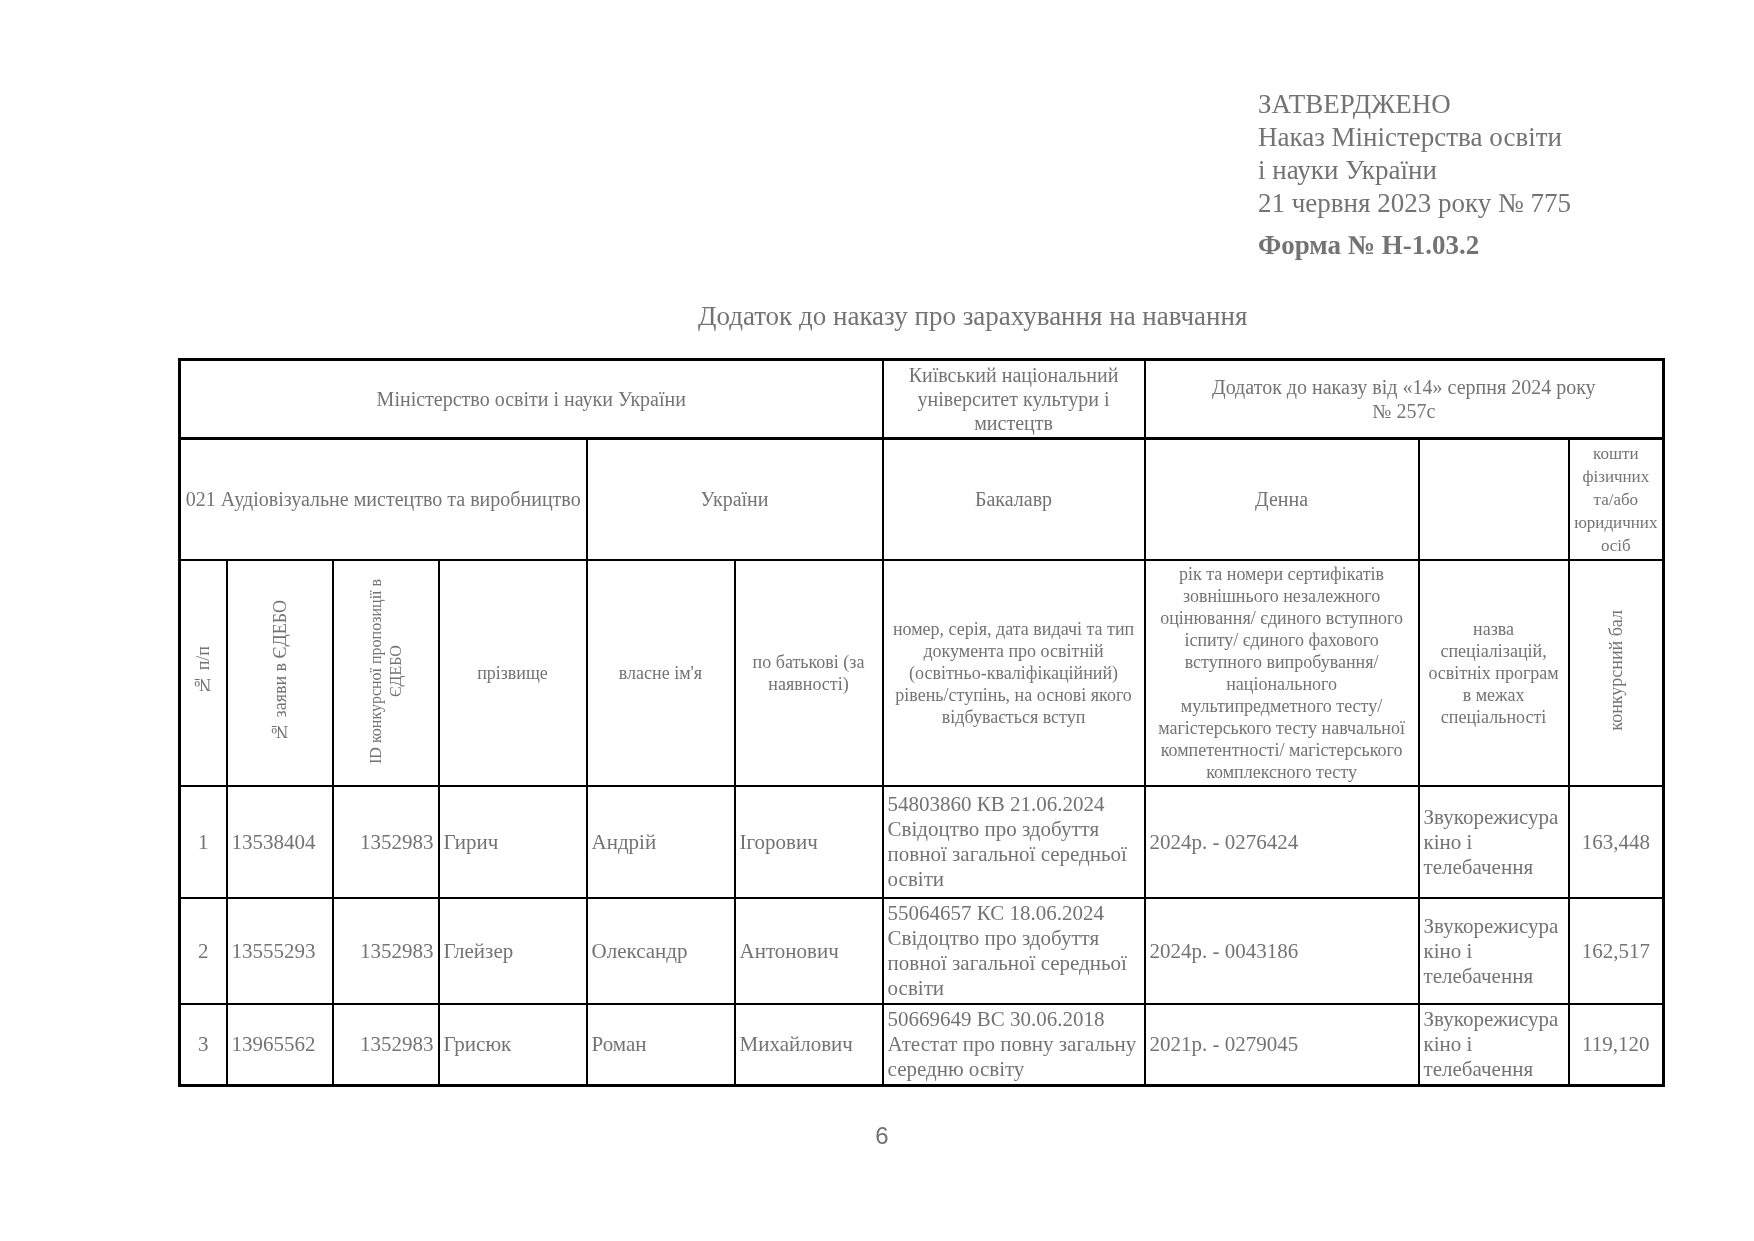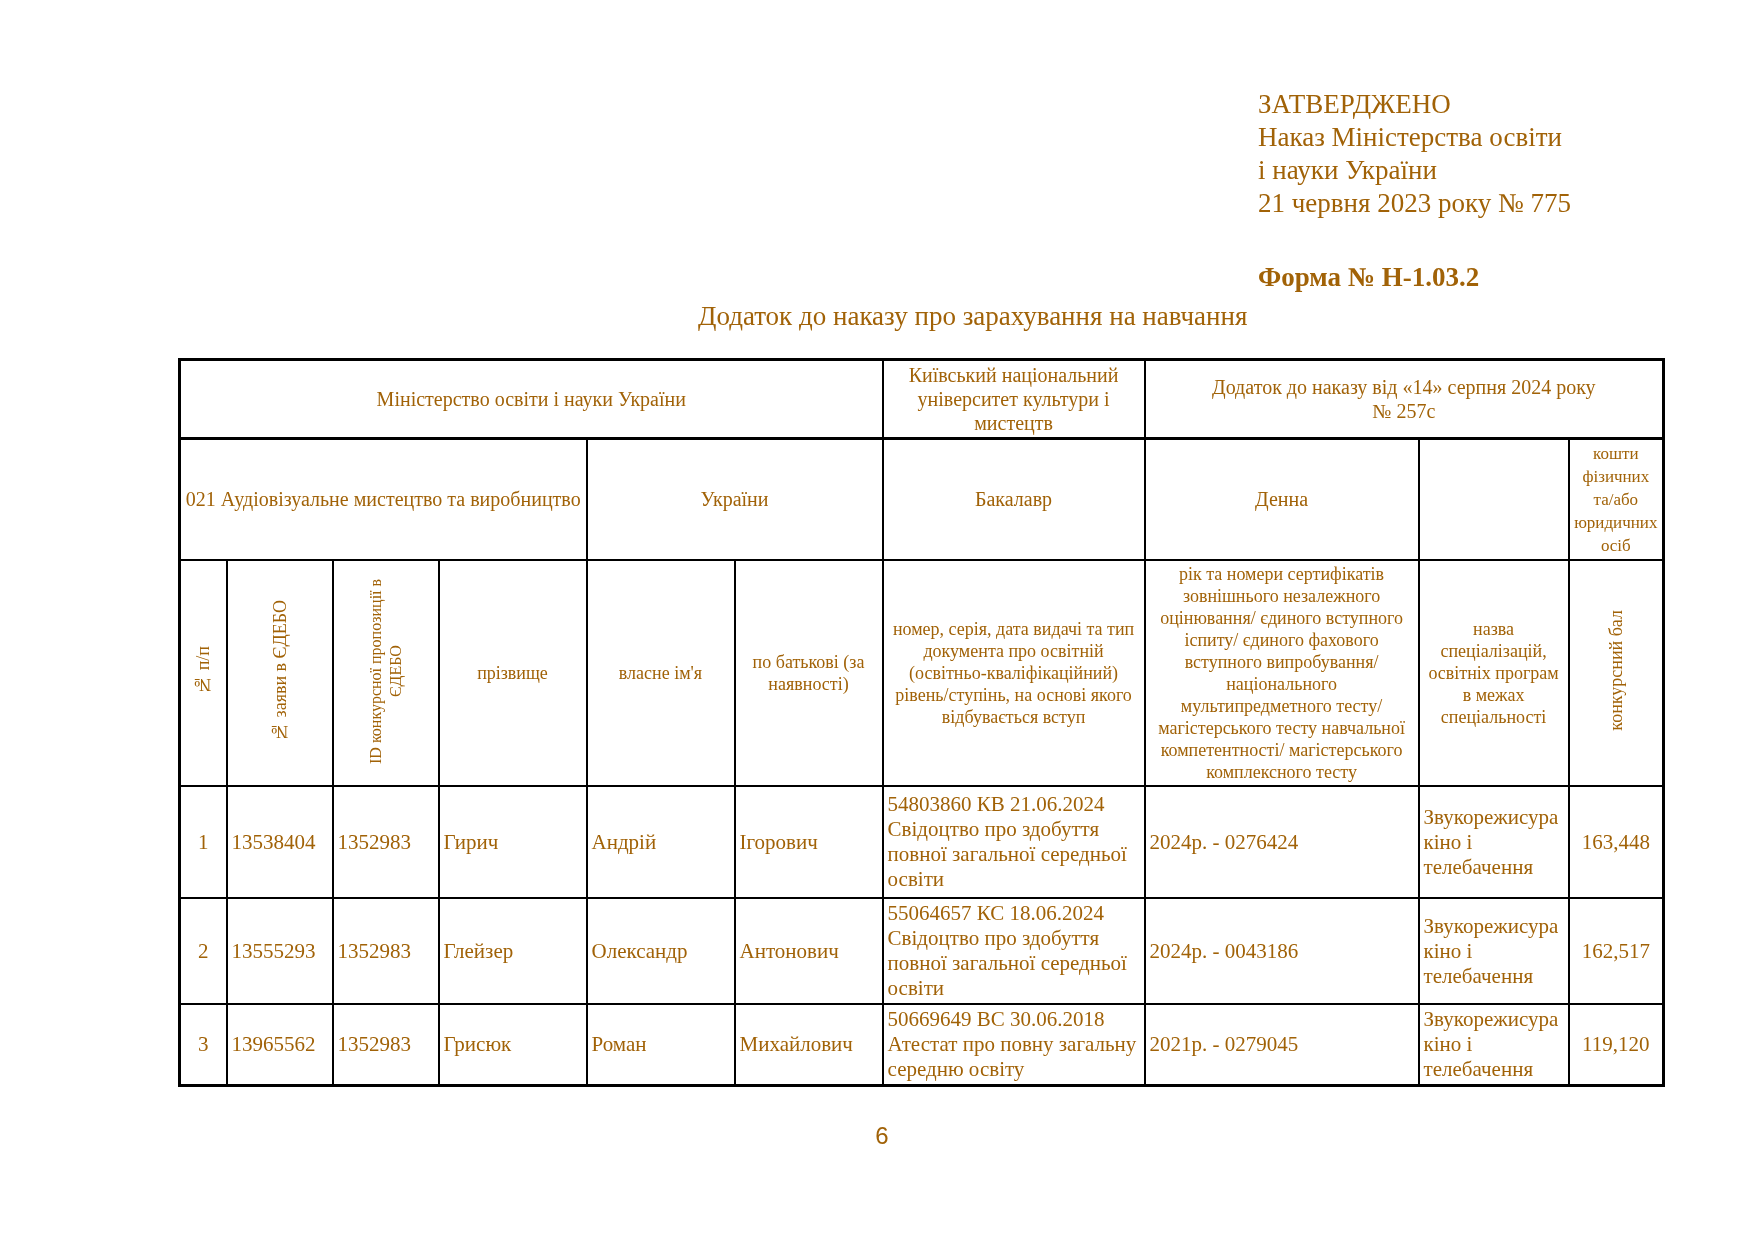--- a/index.html
+++ b/index.html
@@ -2,37 +2,37 @@
 <html><head>
 <meta charset="utf-8">
 <style>
   html,body { margin:0; padding:0; background:#e8e8e8; }
   .page {
     position: relative;
     width: 1754px;
     height: 1241px;
     background: #ffffff;
     font-family: "Liberation Serif", serif;
-    color: #a16207;
+    color: #737373;
     overflow: hidden;
   }
 
   
   .approval {
     position: absolute;
     left: 1258px;
     top: 88px;
     font-size: 27px;
     line-height: 33px;
     white-space: nowrap;
   }
   .form-number {
     position: absolute;
     left: 1258px;
-    top: 262px;
+    top: 230px;
     font-size: 27px;
     font-weight: bold;
     white-space: nowrap;
   }
 
   
   .doc-title {
     position: absolute;
     left: 698px;
     top: 301px;
@@ -72,21 +72,21 @@
     transform: rotate(180deg);
     white-space: normal;
     max-height: 192px;
     line-height: 20px;
   }
   td.hdr-offer .rot { font-size: 16px; }
 
   tr.data-row td { font-size: 21px; line-height: 25px; }
   td.c-no    { text-align: center; }
   td.c-app   { text-align: left; padding-right: 5px; }
-  td.c-prop  { text-align: left; margin-top: 18px; }
+  td.c-prop  { text-align: right; margin-top: 18px; }
   td.c-name  { text-align: left; padding-left: 6px; }
   td.c-doc, td.c-cert, td.c-spec { text-align: left; vertical-align: top; padding-left: 6px; }
   td.c-score { text-align: center; vertical-align: top; padding-right: 6px; }
 
   .page-number {
     position: absolute;
     left: 860px;
     top: 1122px;
     width: 44px;
     text-align: center;

